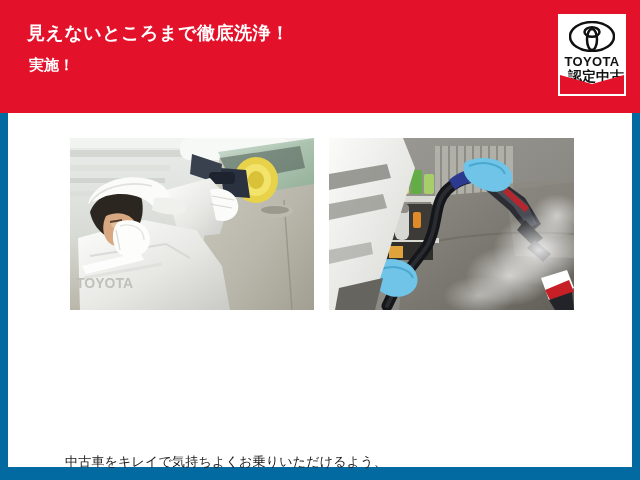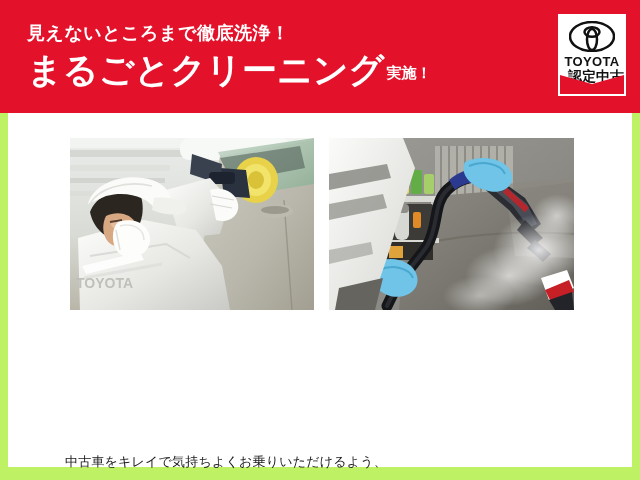--- a/index.html
+++ b/index.html
@@ -6,21 +6,21 @@
   html,body { width:640px; height:480px; overflow:hidden; }
   body {
     font-family:"Liberation Sans","DejaVu Sans",sans-serif;
     background:#e4112a;
     position:relative;
   }
 
   
   #banner {
     position:absolute; left:0; top:0; width:640px; height:480px;
-    background:#bef264;
+    background:#0369a1;
   }
 
   
   #header {
     position:absolute; left:0; top:0; width:640px; height:113px;
     background:#e4112a;
   }
   #headline-block {
     position:absolute; left:27px; top:22px; width:500px;
   }
@@ -117,21 +117,20 @@
 </head>
 <body>
 
 <div id="banner">
 
   <div id="header">
 
     <div id="headline-block">
       <div id="kicker">見えないところまで徹底洗浄！</div>
       <div id="headline-row">
-        <div id="headline">まるごとクリーニング</div>
         <div id="headline-suffix">実施！</div>
       </div>
     </div>
 
     <div id="logo">
       <div id="logo-inner">
         <svg id="logo-ellipse" viewBox="0 0 92 62">
           <ellipse cx="46" cy="31" rx="44" ry="29" fill="none" stroke="#111" stroke-width="5"></ellipse>
           <ellipse cx="46" cy="22" rx="15" ry="9.5" fill="none" stroke="#111" stroke-width="5"></ellipse>
           <ellipse cx="46" cy="37" rx="10" ry="21" fill="none" stroke="#111" stroke-width="5"></ellipse>

